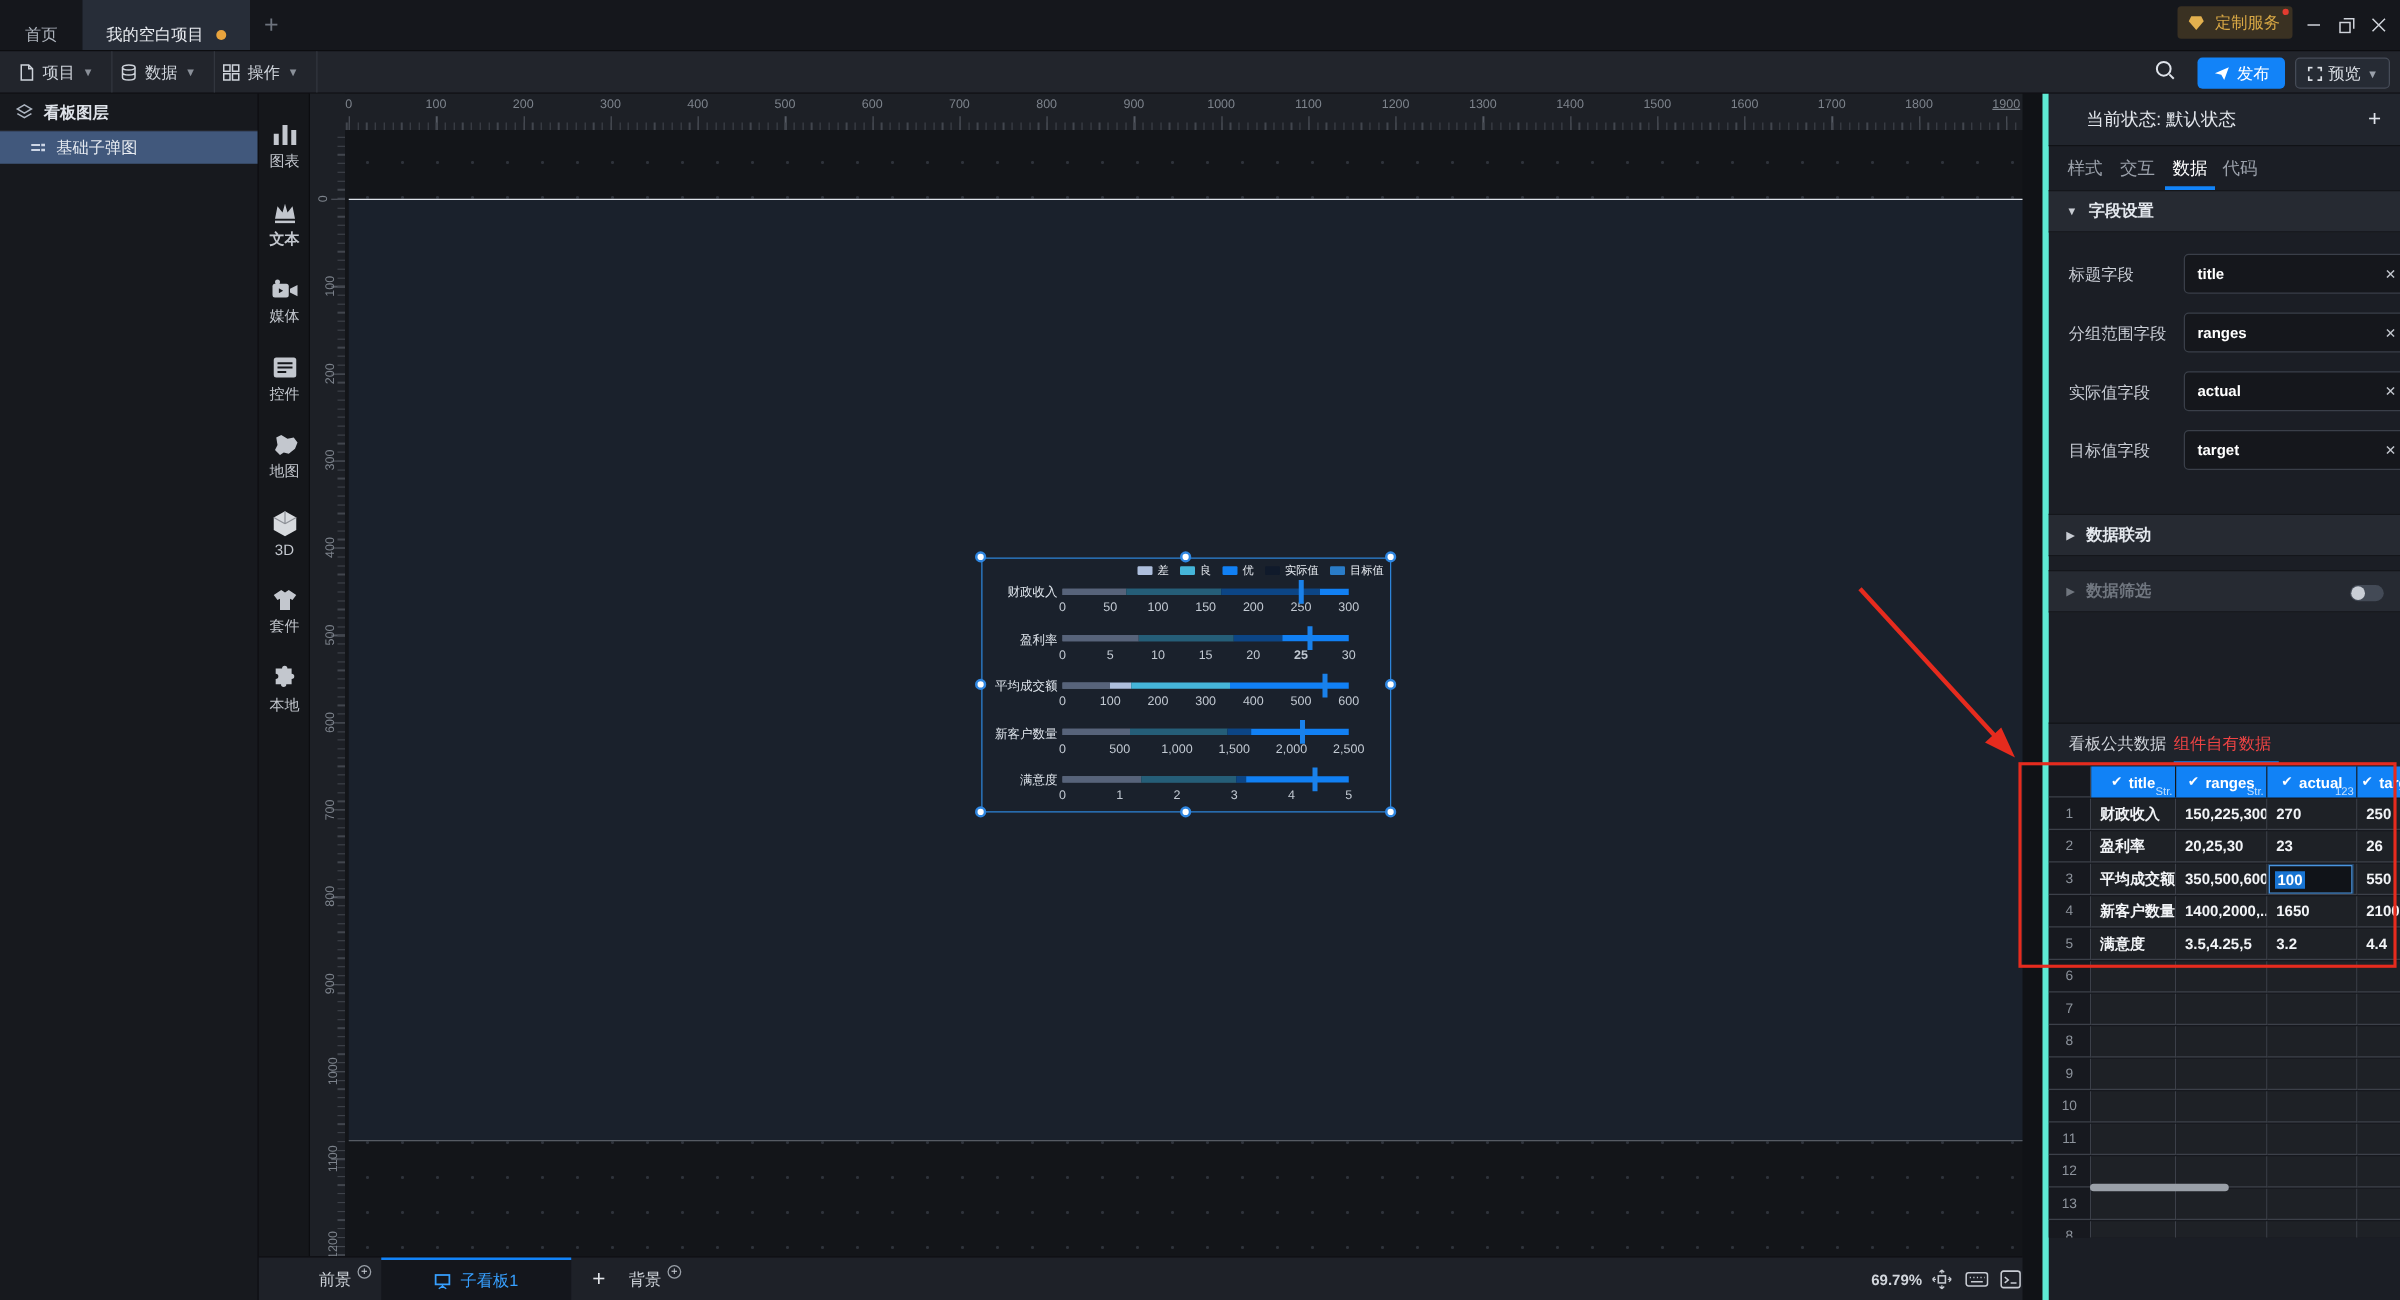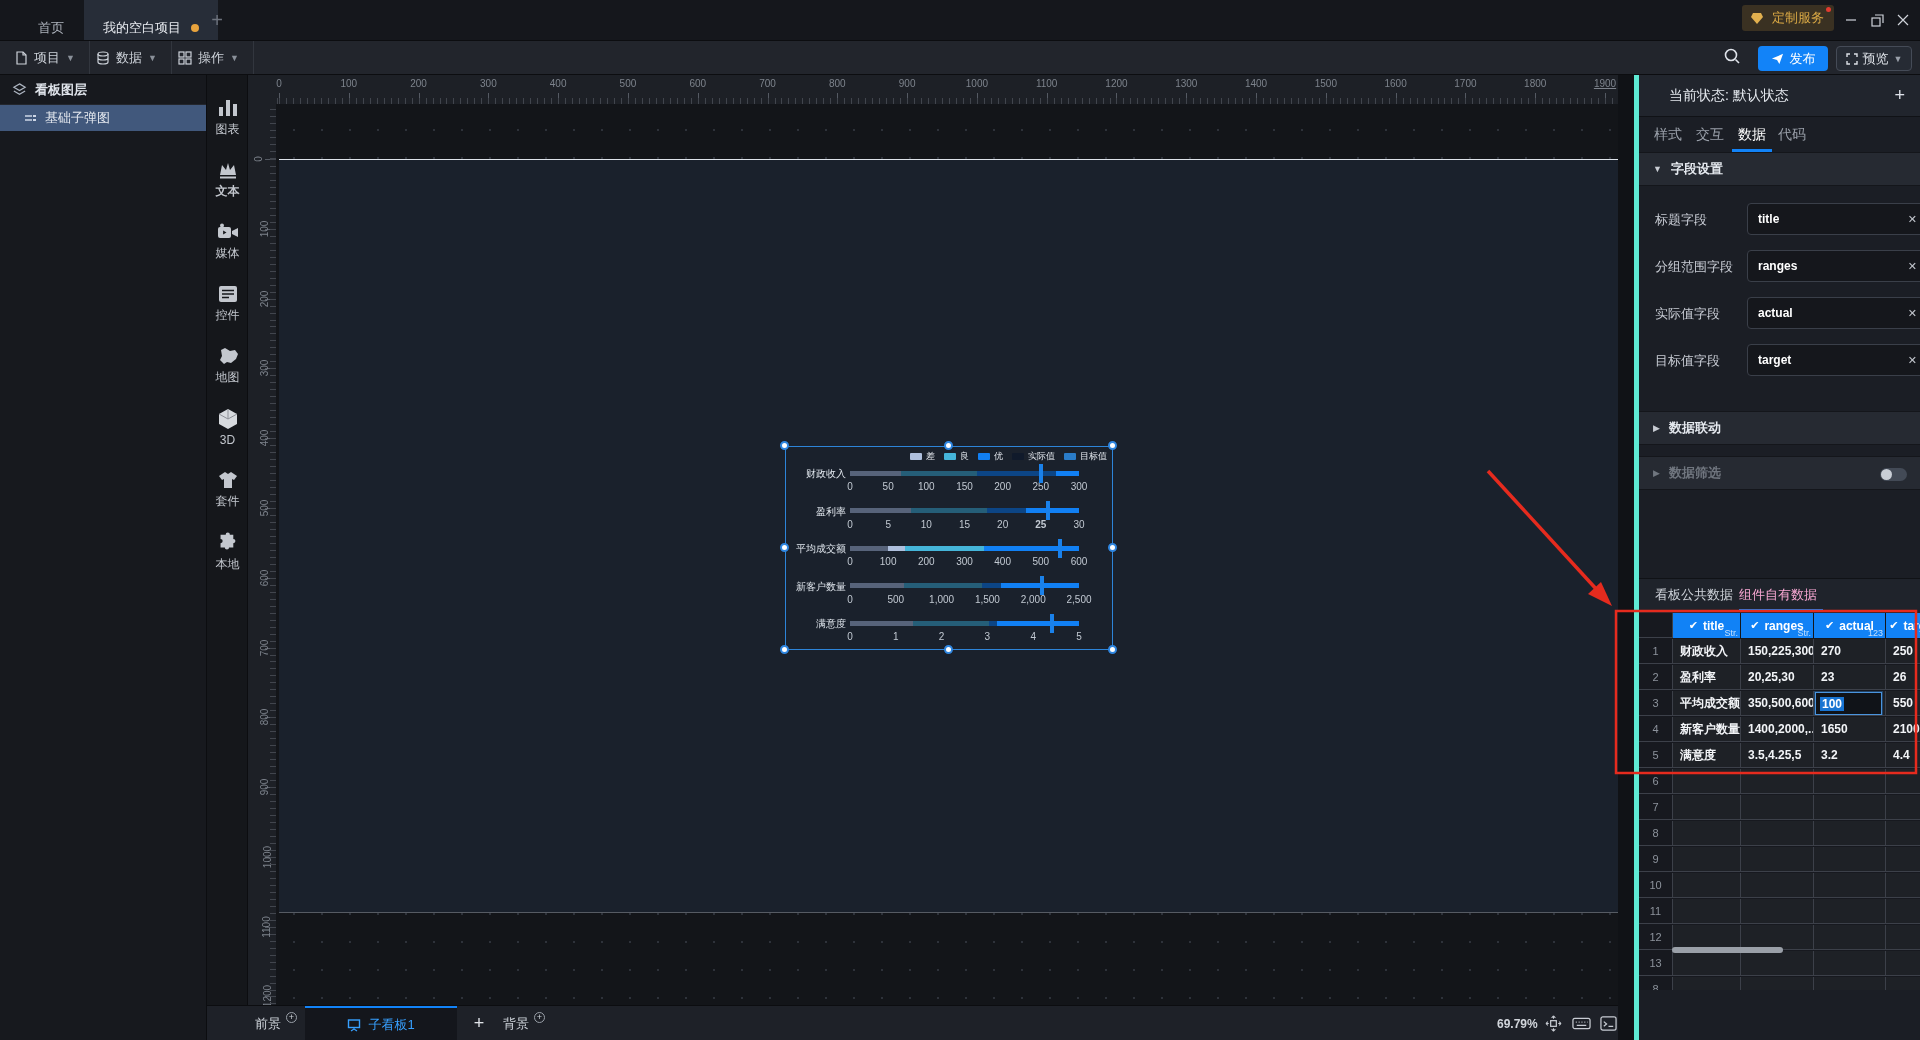--- a/index.html
+++ b/index.html
@@ -4,21 +4,21 @@
 <style>
   * { margin:0; padding:0; box-sizing:border-box; }
   html,body { width:1920px; height:1040px; overflow:hidden; background:#101216;
     font-family:"Liberation Sans","DejaVu Sans",sans-serif; color:#d7dbe2; }
   .abs { position:absolute; }
   svg { display:block; }
 
   
   #titlebar { left:0; top:0; width:1920px; height:40px; background:#15171c; }
   .wtab { position:absolute; top:0; height:56px; display:flex; align-items:center; justify-content:center;
-    font-size:13px; color:#aeb4bd; cursor:default;margin-left:18px; }
+    font-size:13px; color:#aeb4bd; cursor:default; }
   .wtab.active { background:#272d38; color:#e8ebf0; }
   .wtab .dot { width:8px; height:8px; border-radius:50%; background:#e8a33d; margin-left:10px; }
   .newtab { position:absolute; top:0; height:40px; width:34px; display:flex; align-items:center; justify-content:center;
     color:#6d737d; font-size:20px; }
   #svc-badge { position:absolute; right:86px; top:5px; height:26px; padding:0 10px 0 30px; background:#3a3122;
     border-radius:3px; color:#d9a845; font-size:13px; line-height:26px; }
   #svc-badge .diamond { position:absolute; left:8px; top:6px; width:14px; height:14px; }
   #svc-badge .sup { position:absolute; right:3px; top:2px; width:5px; height:5px; border-radius:50%; background:#e23b30; }
   .winbtn { position:absolute; top:0; width:34px; height:40px; display:flex; align-items:center; justify-content:center; color:#cfd3da; }
 
@@ -109,21 +109,21 @@
   .finput { position:absolute; left:108px; top:0; width:180px; height:32px; background:#15171c; border:1px solid #3a3f49;
     border-radius:4px; display:flex; align-items:center; padding:0 10px; font-size:12px; font-weight:bold; color:#fff; }
   .finput .fx { position:absolute; right:9px; color:#c2c6cd; font-size:11px; }
   .dim { color:#70767f !important; }
   .toggle { position:absolute; right:34px; top:11px; width:27px; height:13px; border-radius:7px; background:#434a56; }
   .toggle .knob { position:absolute; left:1px; top:1px; width:11px; height:11px; border-radius:50%; background:#c9ced6; }
 
   
   #dp-tabs { position:absolute; left:0; top:503px; width:302px; height:35px; background:#1f232b; border-top:1px solid #101216; }
   .dp-tab { position:absolute; top:0; height:32px; line-height:32px; font-size:13px; color:#cfd3da; }
-  .dp-tab.active { color:#f9a8d4; }
+  .dp-tab.active { color:#ef4444; }
   #dtable { position:absolute; left:0; top:538px; width:302px; height:377px; background:#17191f; overflow:hidden; }
   .trow { position:absolute; left:0; width:302px; height:26px; }
   .tcell { position:absolute; top:0; height:25px; background:#1e2126; border-right:1px solid #3c4049; border-bottom:1px solid #3c4049;
     font-size:12px; font-weight:bold; color:#f2f4f7; display:flex; align-items:center; padding:0 7px; overflow:hidden; white-space:nowrap; }
   .tnum { position:absolute; top:0; height:25px; border-bottom:1px solid #3c4049; border-right:1px solid #3c4049;
     color:#8d939c; font-size:11px; font-weight:normal; display:flex; align-items:center; justify-content:center; background:#17191f; }
   .hcell { position:absolute; top:0; height:25px; background:#1182f6; color:#fff; font-size:12px; font-weight:bold;
     display:flex; align-items:center; justify-content:center; gap:5px; border-right:1px solid #14161a; }
   .hcell .typ { position:absolute; right:2px; bottom:0px; font-size:9px; font-weight:normal; color:rgba(255,255,255,.75); }
   .hcell .chk { font-size:11px; }

